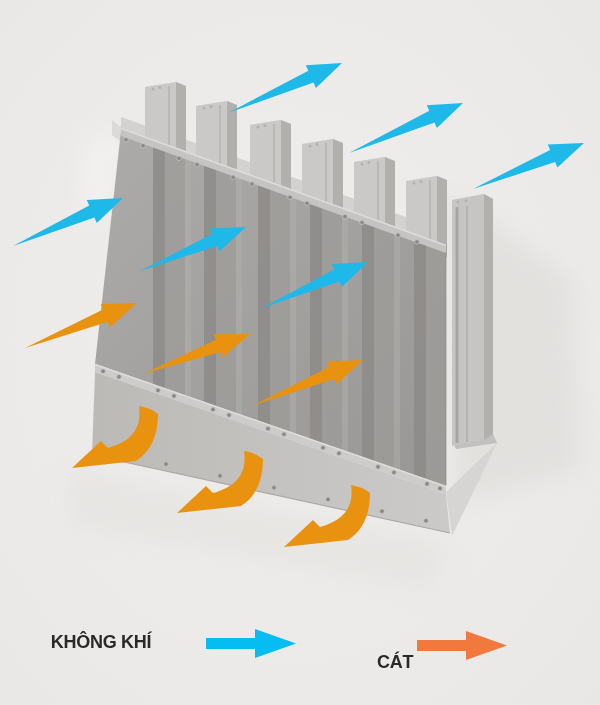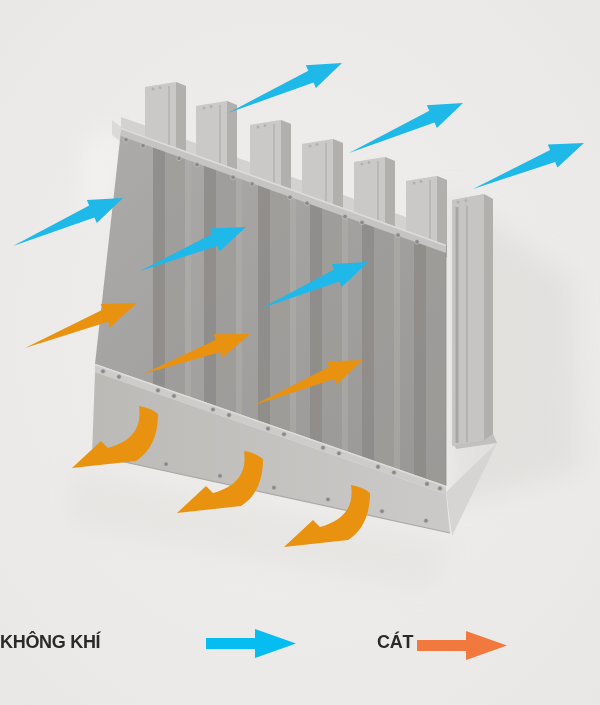--- a/index.html
+++ b/index.html
@@ -1,22 +1,22 @@
 <!DOCTYPE html>
 <html><head>
 <meta charset="utf-8">
 <style>
   html,body{margin:0;padding:0;background:#ebeae8;}
   .stage{position:relative;width:600px;height:705px;background:#ebeae8;overflow:hidden;
          font-family:"Liberation Sans",sans-serif;}
   svg{display:block;}
   .legend-label{position:absolute;font-weight:700;font-size:18px;color:#2b2828;
                 letter-spacing:-0.3px;white-space:nowrap;font-stretch:condensed;}
-  #air-label{left:0;top:632;width:202px;text-align:left;top:632px;}
-  #sand-label{left:377px;top:632px;}
+  #air-label{left:0;top:632;width:202px;text-align:center;top:632px;}
+  #sand-label{left:377px;top:652px;}
   .legend-arrow{position:absolute;}
   #air-arrow-glyph{left:206px;top:627px;}
   #sand-arrow-glyph{left:417px;top:628px;}
 </style>
 </head>
 <body>
 
 <div class="stage">
 
   <svg id="scene" width="600" height="705" viewBox="0 0 600 705">

